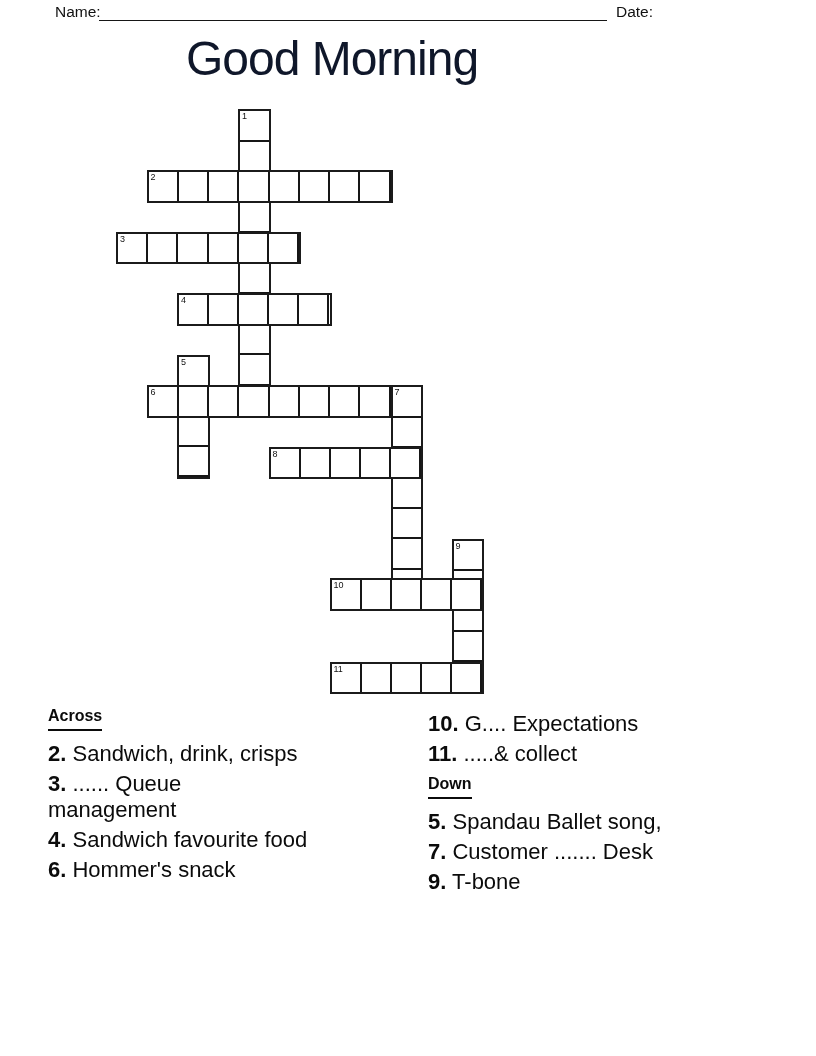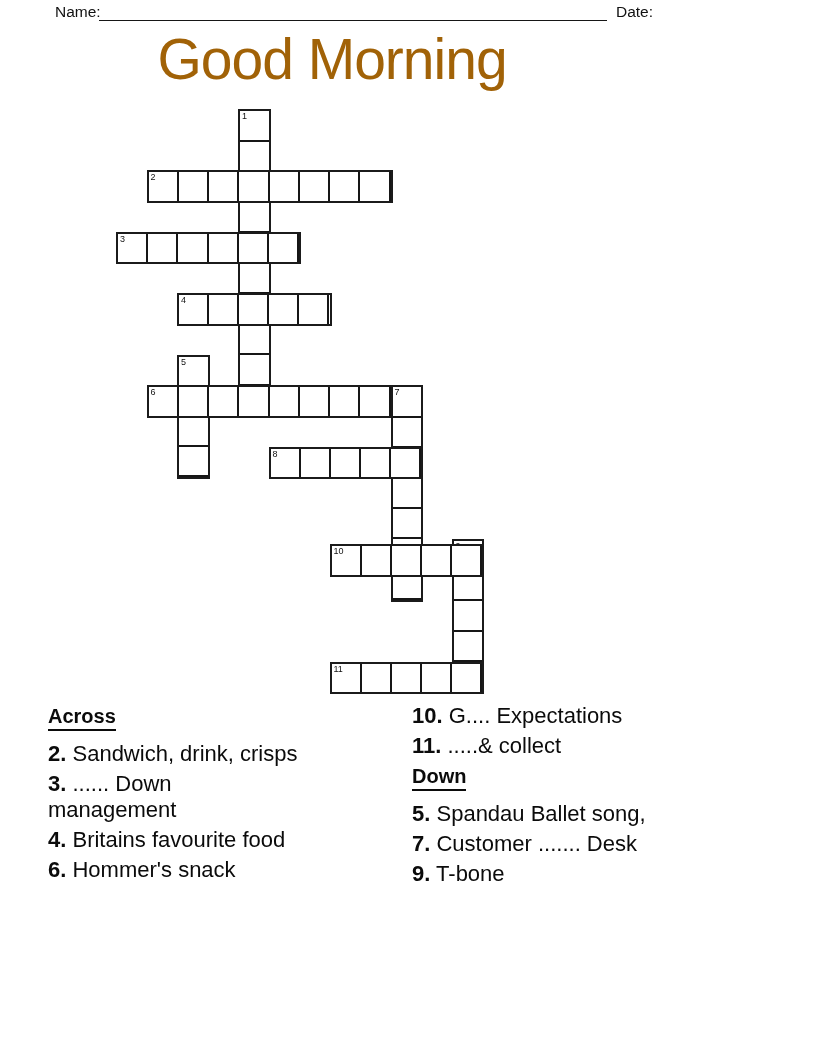--- a/index.html
+++ b/index.html
@@ -10,46 +10,46 @@
   
   .hdr-label{position:absolute;top:3px;font-size:15.5px;color:#111;}
   #name-label{left:55px;}
   #date-label{left:616px;}
   .blank-line{position:absolute;border-top:1.7px solid #161616;height:0;}
   #name-line{left:99px;top:20px;width:508px;}
   #date-line{left:671px;top:20px;width:67px;}
   
   .title{
     position:absolute;left:0;right:0;top:31px;text-align:center;
-    font-size:57px;line-height:56px;font-weight:500;letter-spacing:-1px;color:#a16207;
+    font-size:48px;line-height:56px;font-weight:500;letter-spacing:-1px;color:#0f172a;
   }
   
   #grid{position:absolute;left:0;top:0;width:100%;height:100%;}
   .word{
     position:absolute;box-sizing:border-box;background:#fff;
     border:2px solid #1b1b1b;display:flex;
   }
   .word.down{flex-direction:column;}
   .word .cell{flex:1 1 0;background:#fff;}
   .word.across .cell{border-right:2px solid #161616;}
   .word.across .cell:last-child{border-right:none;}
   .word.down .cell{border-bottom:2px solid #161616;}
   .word.down .cell:last-child{border-bottom:none;}
   .cellnum{
     position:absolute;top:0px;left:2px;font-size:9px;line-height:11px;
     color:#111;letter-spacing:0;
   }
   
   .clue-col{position:absolute;top:703px;font-size:22px;line-height:26px;color:#0b0b0b;}
   #clues-left{left:48px;width:332px;}
-  #clues-right{left:412px;width:340px;}
+  #clues-right{left:428px;width:340px;margin-top:8px;}
   .clue{margin:0 0 4px 0;}
   .clue-num{font-weight:bold;}
   .clue-text{white-space:pre-line;}
-  .clue-heading{font-weight:bold;margin:0 0 10px 0;font-size:20px;}
+  .clue-heading{font-weight:bold;margin:0 0 10px 0;font-size:16px;}
   .clue-heading span{display:inline-block;border-bottom:2.5px solid #0b0b0b;padding-bottom:0px;}
 </style>
 </head>
 <body>
 
 <div class="page">
 
   <span class="hdr-label" id="name-label">Name:</span>
   <div class="blank-line" id="name-line"></div>
 
@@ -138,44 +138,44 @@
         <span class="cellnum">8</span>
       </div>
       <div class="word down" style="left: 451.5px; top: 538.8px; width: 32.5px; height: 155.5px;">
         <div class="cell"></div>
         <div class="cell"></div>
         <div class="cell"></div>
         <div class="cell"></div>
         <div class="cell"></div>
         <span class="cellnum">9</span>
       </div>
-      <div class="word across" style="left: 329.5px; top: 544px; width: 154.5px; height: 32.7px;">
+      <div class="word across" style="left: 329.5px; top: 578px; width: 154.5px; height: 32.7px;">
         <div class="cell"></div>
         <div class="cell"></div>
         <div class="cell"></div>
         <div class="cell"></div>
         <div class="cell"></div>
         <span class="cellnum">10</span>
       </div>
       <div class="word across" style="left: 329.5px; top: 661.6px; width: 154.5px; height: 32.7px;">
         <div class="cell"></div>
         <div class="cell"></div>
         <div class="cell"></div>
         <div class="cell"></div>
         <div class="cell"></div>
         <span class="cellnum">11</span>
       </div>
     </div>
 
   <div class="clue-col" id="clues-left">
       <div class="clue-heading"><span>Across</span></div>
       <div class="clue"><span class="clue-num">2.</span> <span class="clue-text">Sandwich, drink, crisps</span></div>
-      <div class="clue"><span class="clue-num">3.</span> <span class="clue-text">...... Down
+      <div class="clue"><span class="clue-num">3.</span> <span class="clue-text">...... Queue
 management</span></div>
-      <div class="clue"><span class="clue-num">4.</span> <span class="clue-text">Britains favourite food</span></div>
+      <div class="clue"><span class="clue-num">4.</span> <span class="clue-text">Sandwich favourite food</span></div>
       <div class="clue"><span class="clue-num">6.</span> <span class="clue-text">Hommer's snack</span></div>
     </div>
   <div class="clue-col" id="clues-right">
       <div class="clue"><span class="clue-num">10.</span> <span class="clue-text">G.... Expectations</span></div>
       <div class="clue"><span class="clue-num">11.</span> <span class="clue-text">.....&amp; collect</span></div>
       <div class="clue-heading"><span>Down</span></div>
       <div class="clue"><span class="clue-num">5.</span> <span class="clue-text">Spandau Ballet song,</span></div>
       <div class="clue"><span class="clue-num">7.</span> <span class="clue-text">Customer ....... Desk</span></div>
       <div class="clue"><span class="clue-num">9.</span> <span class="clue-text">T-bone</span></div>
     </div>

